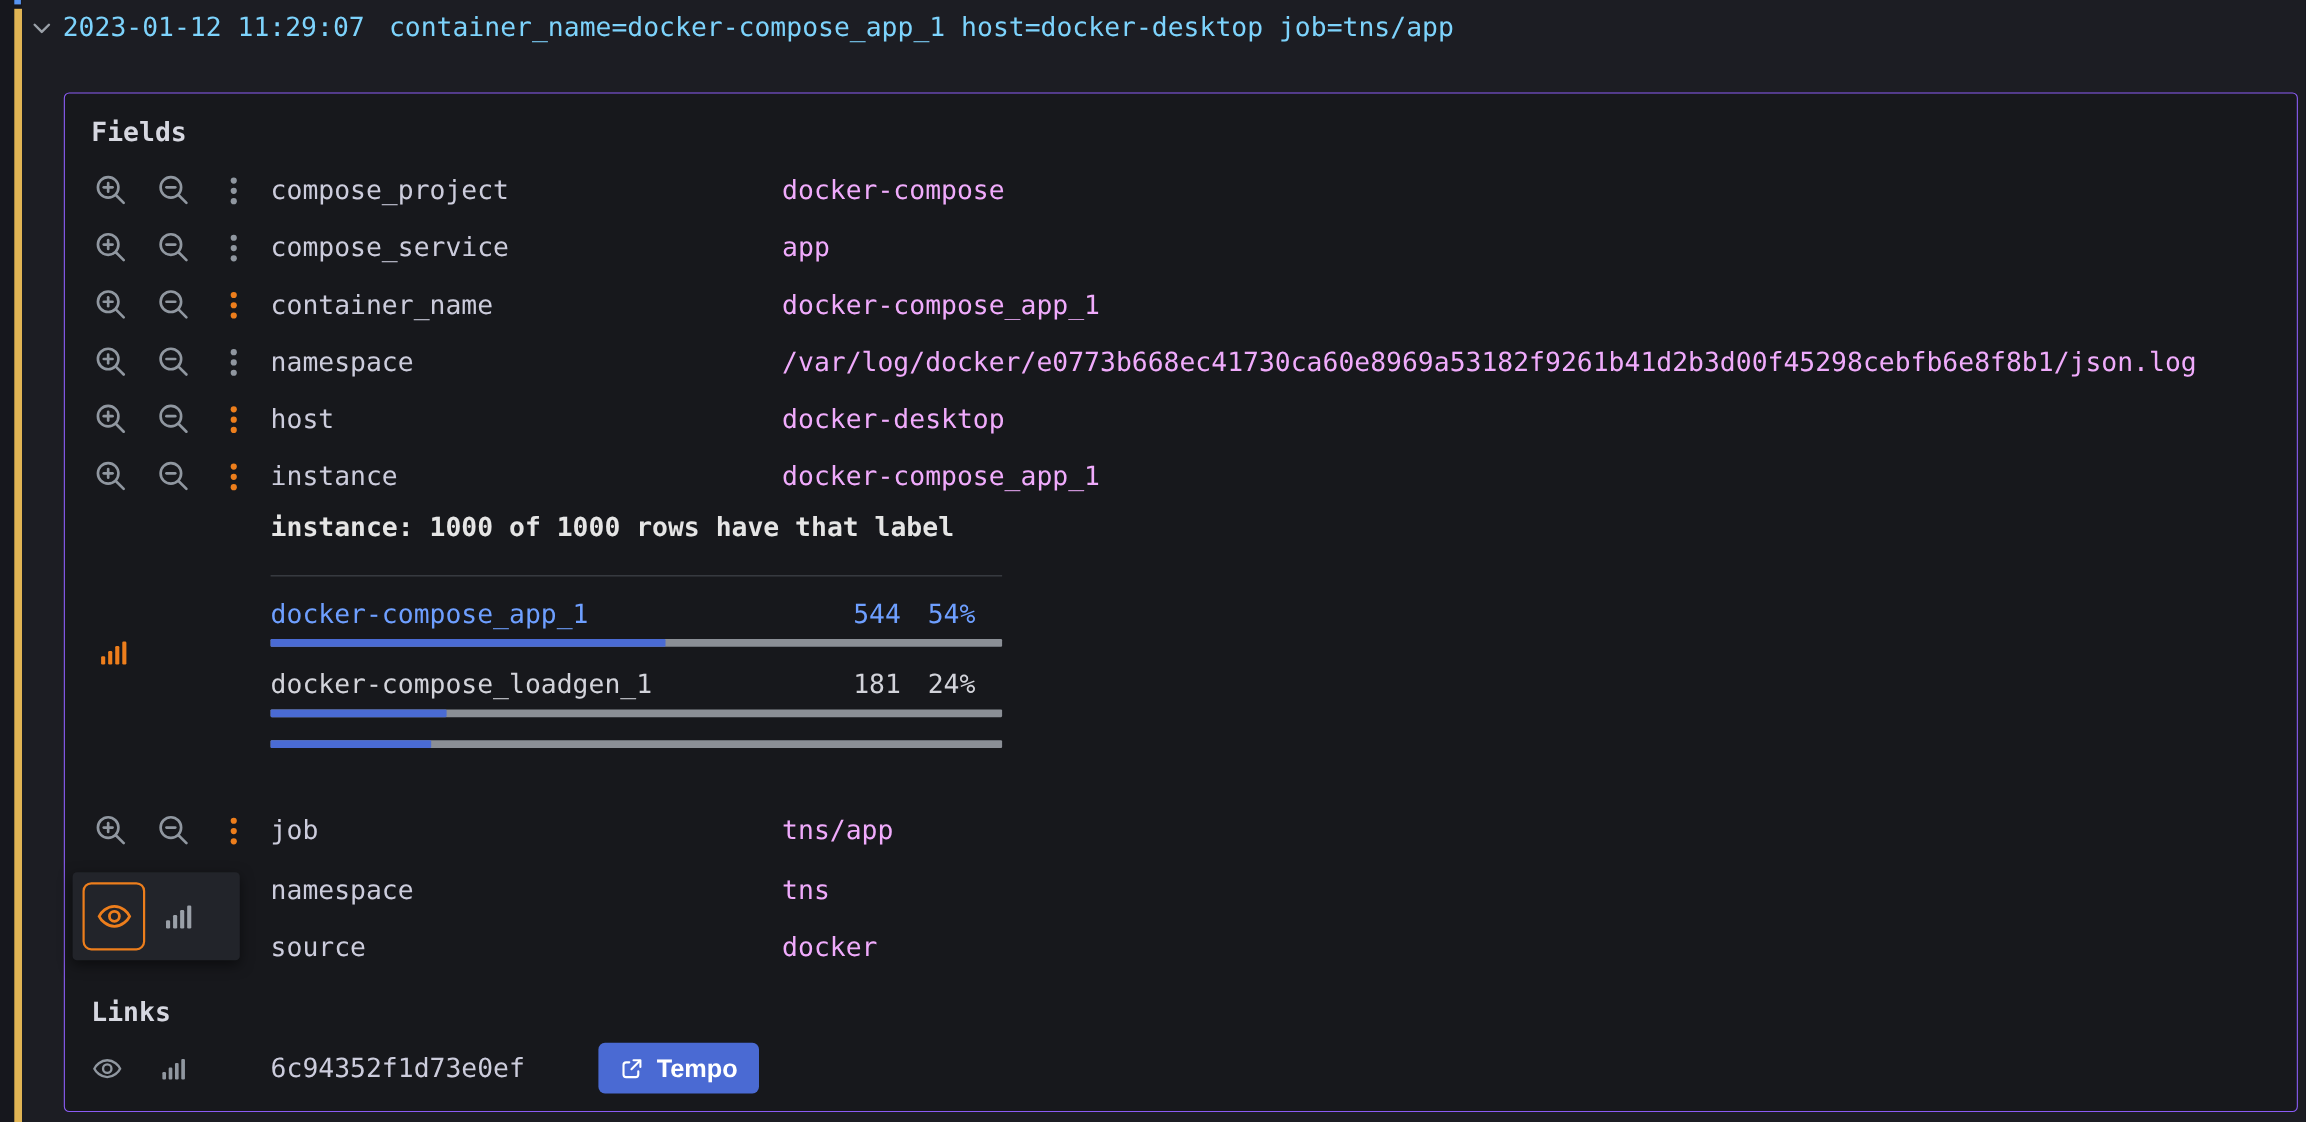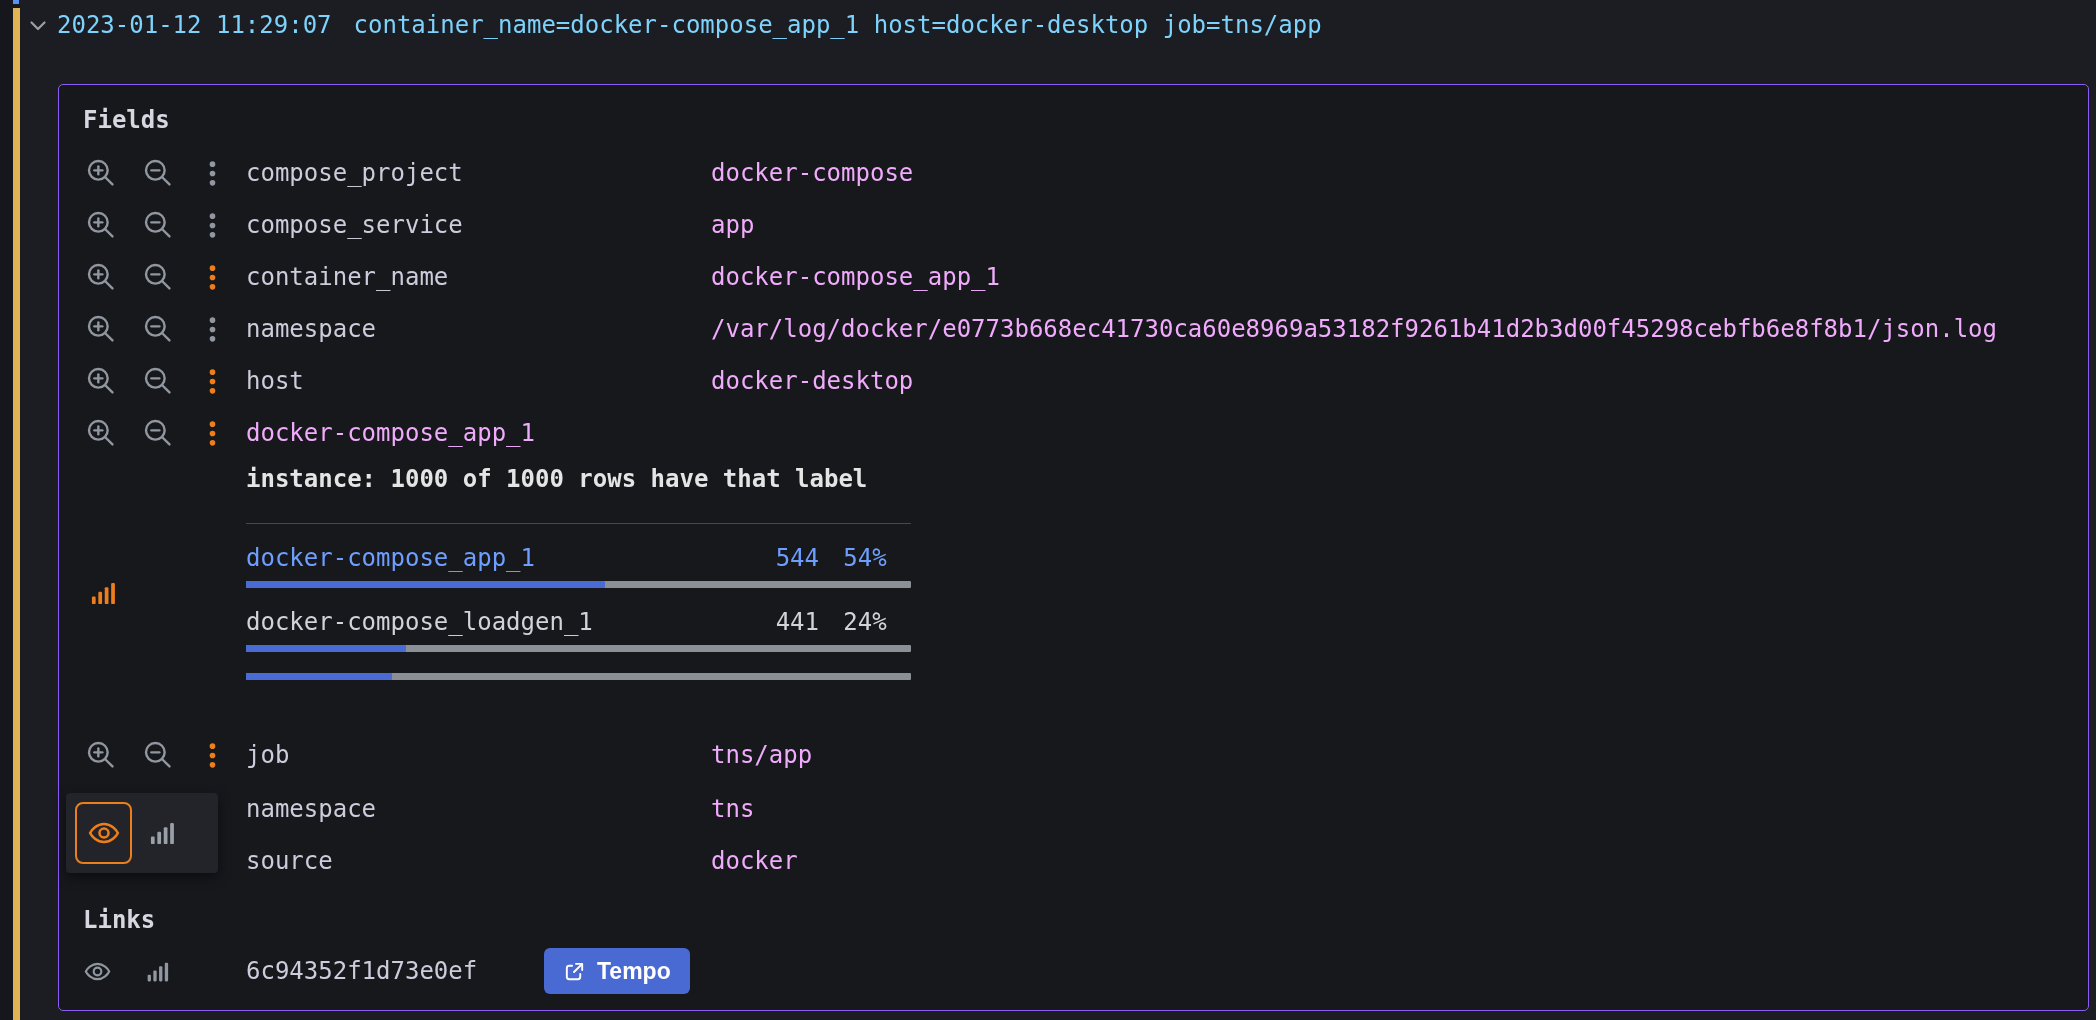--- a/index.html
+++ b/index.html
@@ -259,20 +259,21 @@
           <svg width="32" height="32">
             <use href="#i-search-minus"></use>
           </svg>
         </span>
       <span class="icn kebab kebab-orange">
           <svg width="9" height="27">
             <use href="#i-kebab"></use>
           </svg>
         </span>
     </div>
+    <div class="fname">instance</div>
     <div class="fvalue">docker-compose_app_1</div>
   </div>
 
   <div class="stats-chart-icon">
     <svg width="28" height="28">
         <use href="#i-bars"></use>
       </svg>
   </div>
 
   <div class="stats">
@@ -286,21 +287,21 @@
         <span class="stat-pct">54%</span>
       </div>
       <div class="stat-bar">
         <div class="stat-fill" style="width: 54%;"></div>
       </div>
     </div>
 
     <div class="stat-row">
       <div class="stat-line">
         <span class="stat-label">docker-compose_loadgen_1</span>
-        <span class="stat-count">441</span>
+        <span class="stat-count">181</span>
         <span class="stat-pct">24%</span>
       </div>
       <div class="stat-bar">
         <div class="stat-fill" style="width: 24%;"></div>
       </div>
     </div>
 
     <div class="stat-row">
       <div class="stat-bar">
         <div class="stat-fill" style="width: 22%;"></div>

